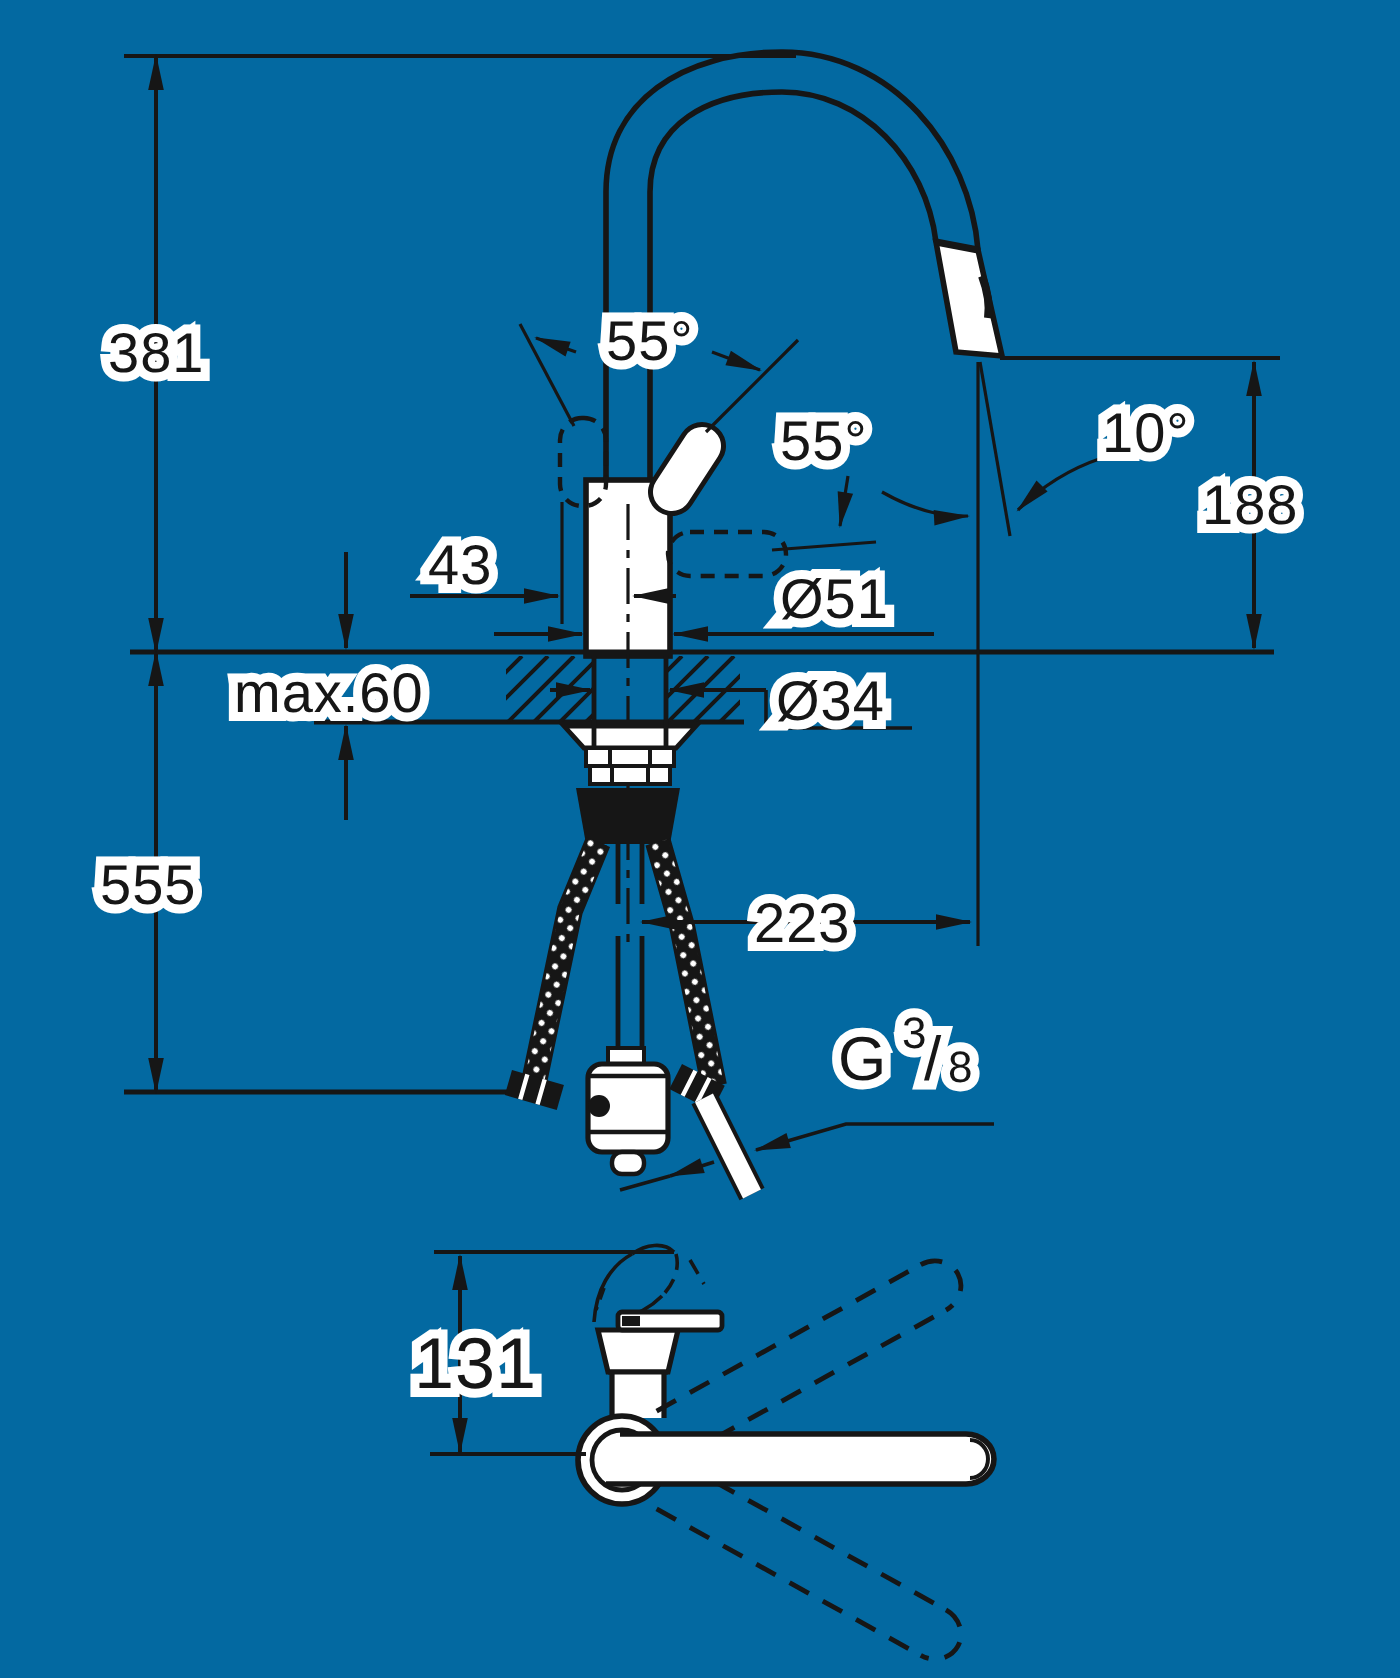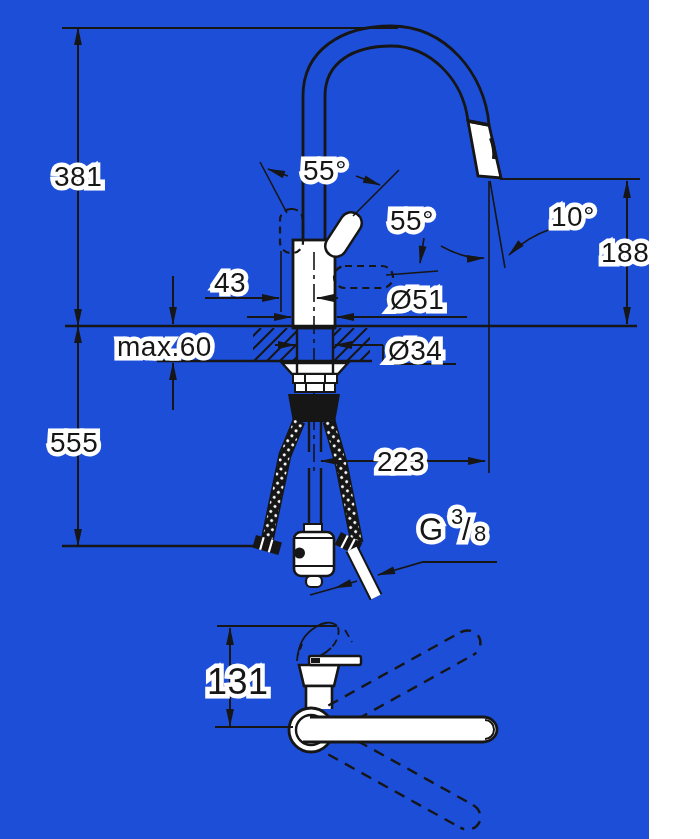--- a/index.html
+++ b/index.html
@@ -1,16 +1,16 @@
 <!DOCTYPE html>
 <html><head>
 <meta charset="utf-8">
 <style>
   html,body{margin:0;padding:0;background:#ffffff;}
-  .stage{position:relative;width:649px;height:839px;background:#1d4ed8;overflow:hidden;}
+  .stage{position:relative;width:700px;height:839px;background:#0369a1;overflow:hidden;}
   svg{display:block;}
   .dimtxt{font-family:"Liberation Sans","DejaVu Sans",sans-serif;font-size:28px;fill:#161616;
           stroke:#ffffff;stroke-width:9px;paint-order:stroke;letter-spacing:0.5px;}
   .bigtxt{font-size:36px;}
   .gtxt{font-size:31px;}
   .suptxt{font-size:22px;}
 </style>
 </head>
 <body>
 

